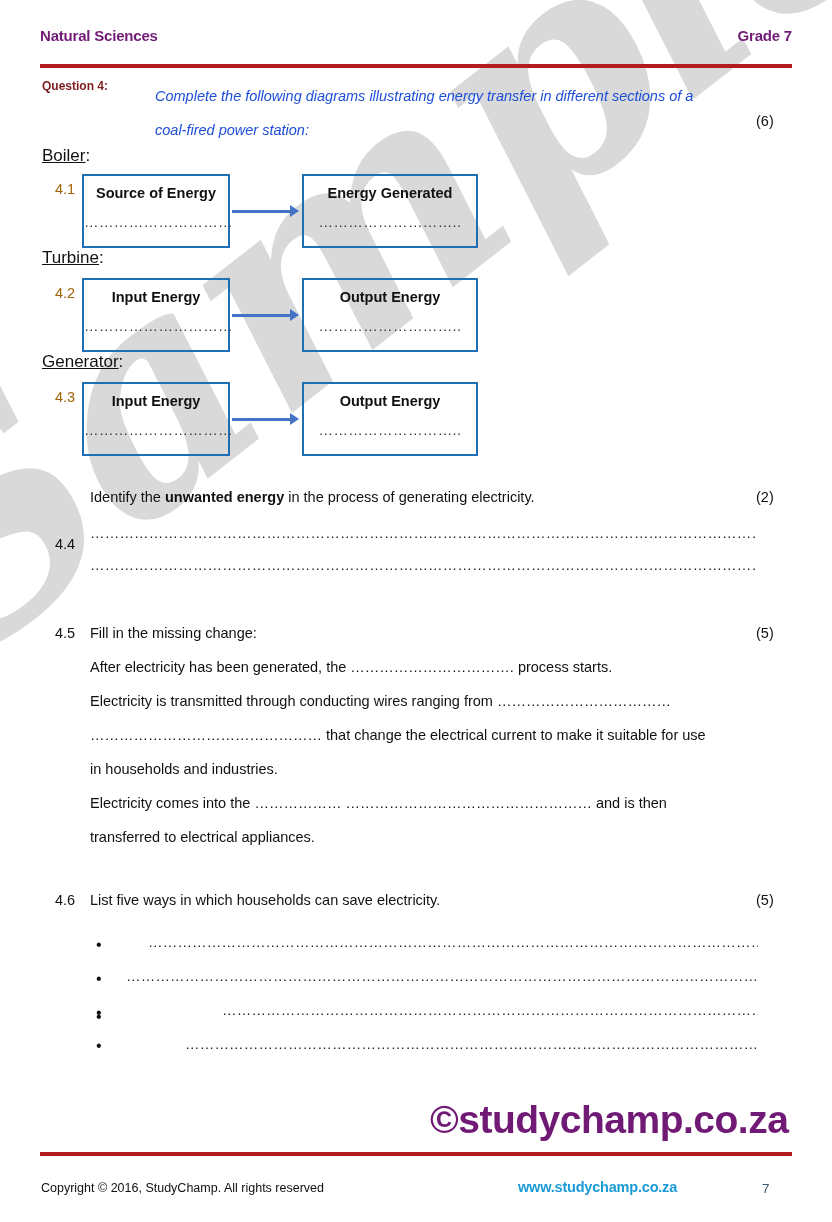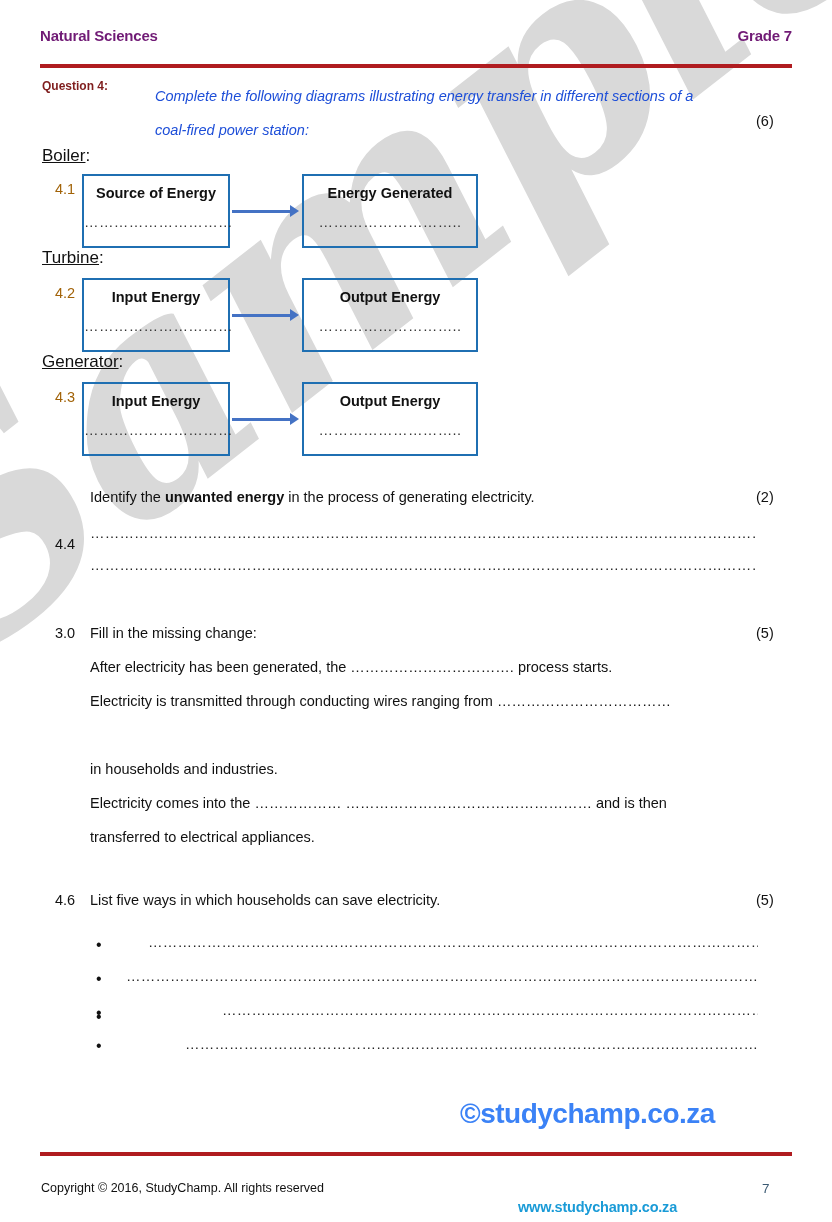--- a/index.html
+++ b/index.html
@@ -45,25 +45,24 @@
     letter-spacing: -6px;
     white-space: nowrap;
     user-select: none;
   }
   #wm-url {
     position: absolute;
     left: 430px;
     top: 1098px;
     font-family: "Liberation Sans", sans-serif;
     font-weight: 700;
-    font-size: 28px;
-    color: #3b82f6;
+    font-size: 39px;
+    color: #701a75;
     letter-spacing: -0.5px;
     white-space: nowrap;
-    margin-left: 30px;
   }
 
   
   #content {
     position: absolute;
     inset: 0;
     z-index: 10;
   }
 
   
@@ -229,21 +228,20 @@
     color: #111;
   }
   #footer-url {
     position: absolute;
     left: 518px;
     top: 1179px;
     font-size: 14.5px;
     font-weight: 700;
     color: #1a9bd7;
     letter-spacing: -0.2px;
-    margin-top: 20px;
   }
   #footer-page {
     position: absolute;
     left: 762px;
     top: 1181px;
     font-size: 13.5px;
     color: #3b5a73;
   }
 </style>
 </head>
@@ -327,25 +325,26 @@
         <span class="ebox-dots">………………………..</span>
       </div>
     </div>
 
     <div class="q-num" style="left:55px; top:489px;margin-top:47px;">4.4</div>
     <div class="q-text" style="left:90px; top:489px;"><span>Identify the </span><b>unwanted energy</b><span> in the process of generating electricity.</span></div>
     <div class="q-mark" style="top:489px;">(2)</div>
     <div class="dotline" style="left:90px; top:525px; width:665px;">……………………………………………………………………………………………………………………………………………………</div>
     <div class="dotline" style="left:90px; top:557px; width:665px;">……………………………………………………………………………………………………………………………………………………</div>
 
-    <div class="q-num" style="left:55px; top:625px;">3.0</div>
+    <div class="q-num" style="left:55px; top:625px;">4.5</div>
     <div class="q-text" style="left:90px; top:625px;">Fill in the missing change:</div>
     <div class="q-mark" style="top:625px;">(5)</div>
     <div class="q-text" style="left:90px; top:693px;">Electricity is transmitted through conducting wires ranging from ………………………………</div>
     <div class="q-text" style="left:90px; top:659px;">After electricity has been generated, the ……………………………. process starts.</div>
+    <div class="q-text" style="left:90px; top:727px;">………………………………………… that change the electrical current to make it suitable for use</div>
     <div class="q-text" style="left:90px; top:761px;">in households and industries.</div>
     <div class="q-text" style="left:90px; top:795px;">Electricity comes into the ……………… …………………………………………… and is then</div>
     <div class="q-text" style="left:90px; top:829px;">transferred to electrical appliances.</div>
 
     <div class="q-num" style="left:55px; top:892px;">4.6</div>
     <div class="q-text" style="left:90px; top:892px;">List five ways in which households can save electricity.</div>
     <div class="q-mark" style="top:892px;">(5)</div>
 
     <div class="bullet" style="left:96px; top:937px;">•</div>
     <div class="dotline" style="left:148px; top:934px; width:610px;">……………………………………………………………………………………………………………………………………………</div>

